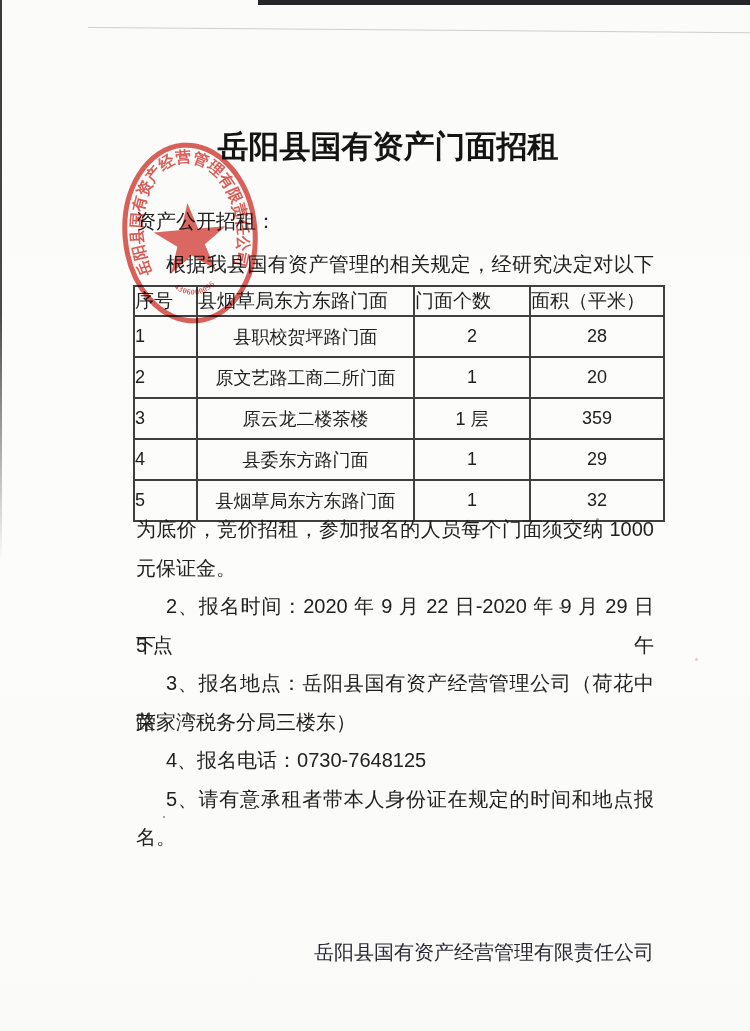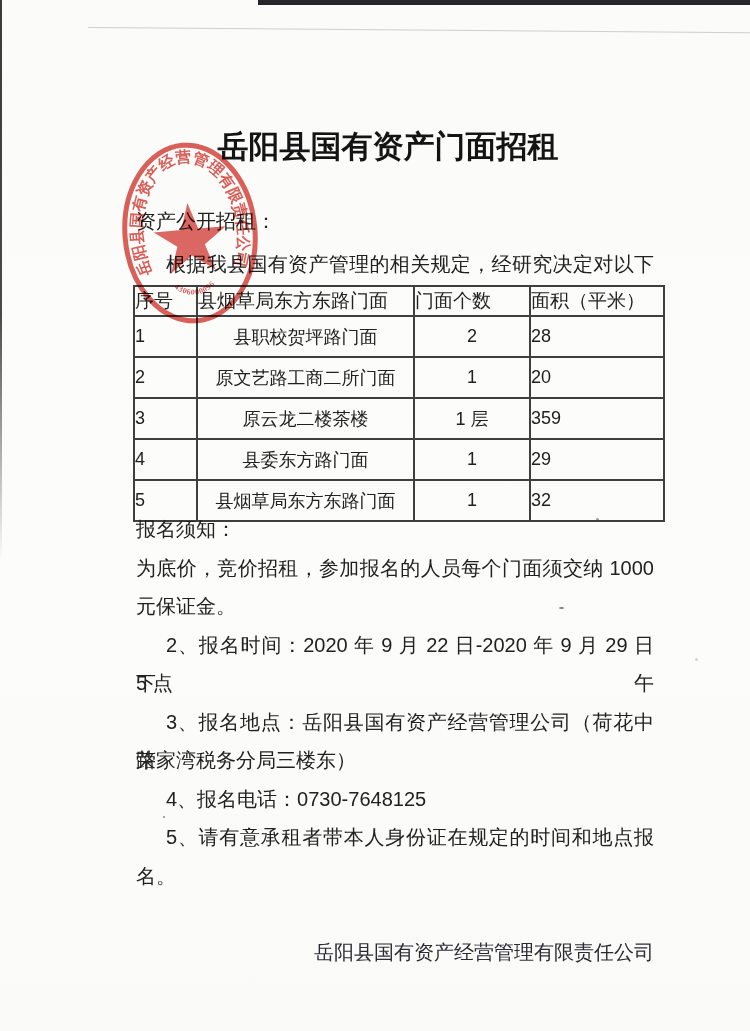--- a/index.html
+++ b/index.html
@@ -37,21 +37,21 @@
     vertical-align:middle;white-space:nowrap;}
   table.assets th{font-weight:normal;font-size:19px;text-align:left;padding:0 0 0 0;height:28px;}
   table.assets td{font-size:18px;height:39px;padding:0;}
   .c0{width:61px;}
   .c1{width:215px;}
   .c2{width:114px;}
   .c3{width:132px;}
   td.c0{text-align:left;padding-left:9px;}
   td.c1{text-align:center;padding-right:8px;}
   td.c2{text-align:center;padding-right:14px;}
-  td.c3{text-align:left;padding-right:16px;}
+  td.c3{text-align:center;padding-right:16px;}
   
   .seal{position:absolute;left:120px;top:138px;width:140px;height:190px;
     mix-blend-mode:multiply;opacity:.92;}
   .seal text{font-family:"Liberation Serif","DejaVu Serif",serif;font-weight:bold;}
 </style>
 </head>
 <body>
 
 <div class="page">
 
@@ -107,21 +107,20 @@
         <tr>
           <td class="c0">5</td>
           <td class="c1">县烟草局东方东路门面</td>
           <td class="c2">1</td>
           <td class="c3">32</td>
         </tr>
       </tbody>
   </table>
 
   <div class="notes" id="notes">
-      <div class="nline">报名须知：</div>
       <div class="nline fill">为底价，竞价招租，参加报名的人员每个门面须交纳 1000</div>
       <div class="nline">元保证金。</div>
       <div class="nline fill ind">2、报名时间：2020 年 9 月 22 日-2020 年 9 月 29 日下午</div>
       <div class="nline">5 点</div>
       <div class="nline fill ind">3、报名地点：岳阳县国有资产经营管理公司（荷花中路</div>
       <div class="nline">荣家湾税务分局三楼东）</div>
       <div class="nline ind">4、报名电话：0730-7648125</div>
       <div class="nline fill ind">5、请有意承租者带本人身份证在规定的时间和地点报</div>
       <div class="nline">名。</div>
     </div>

